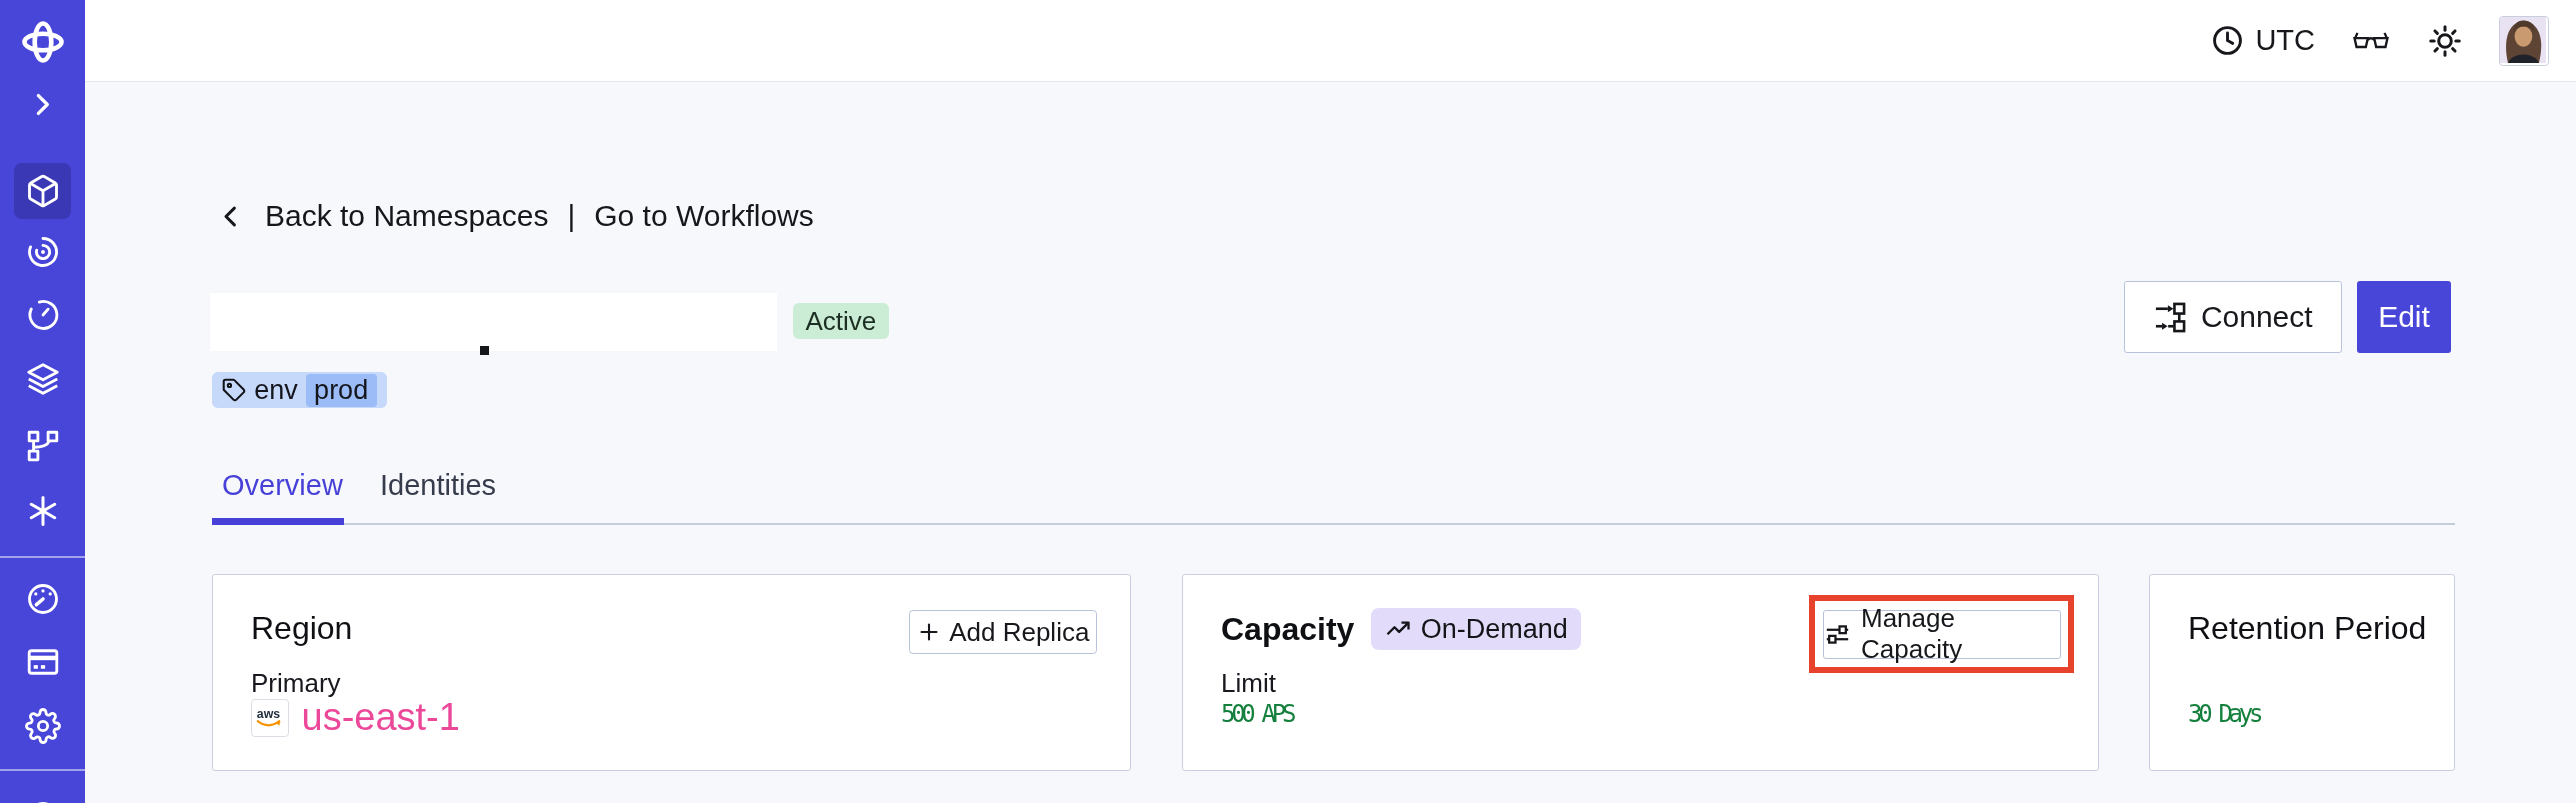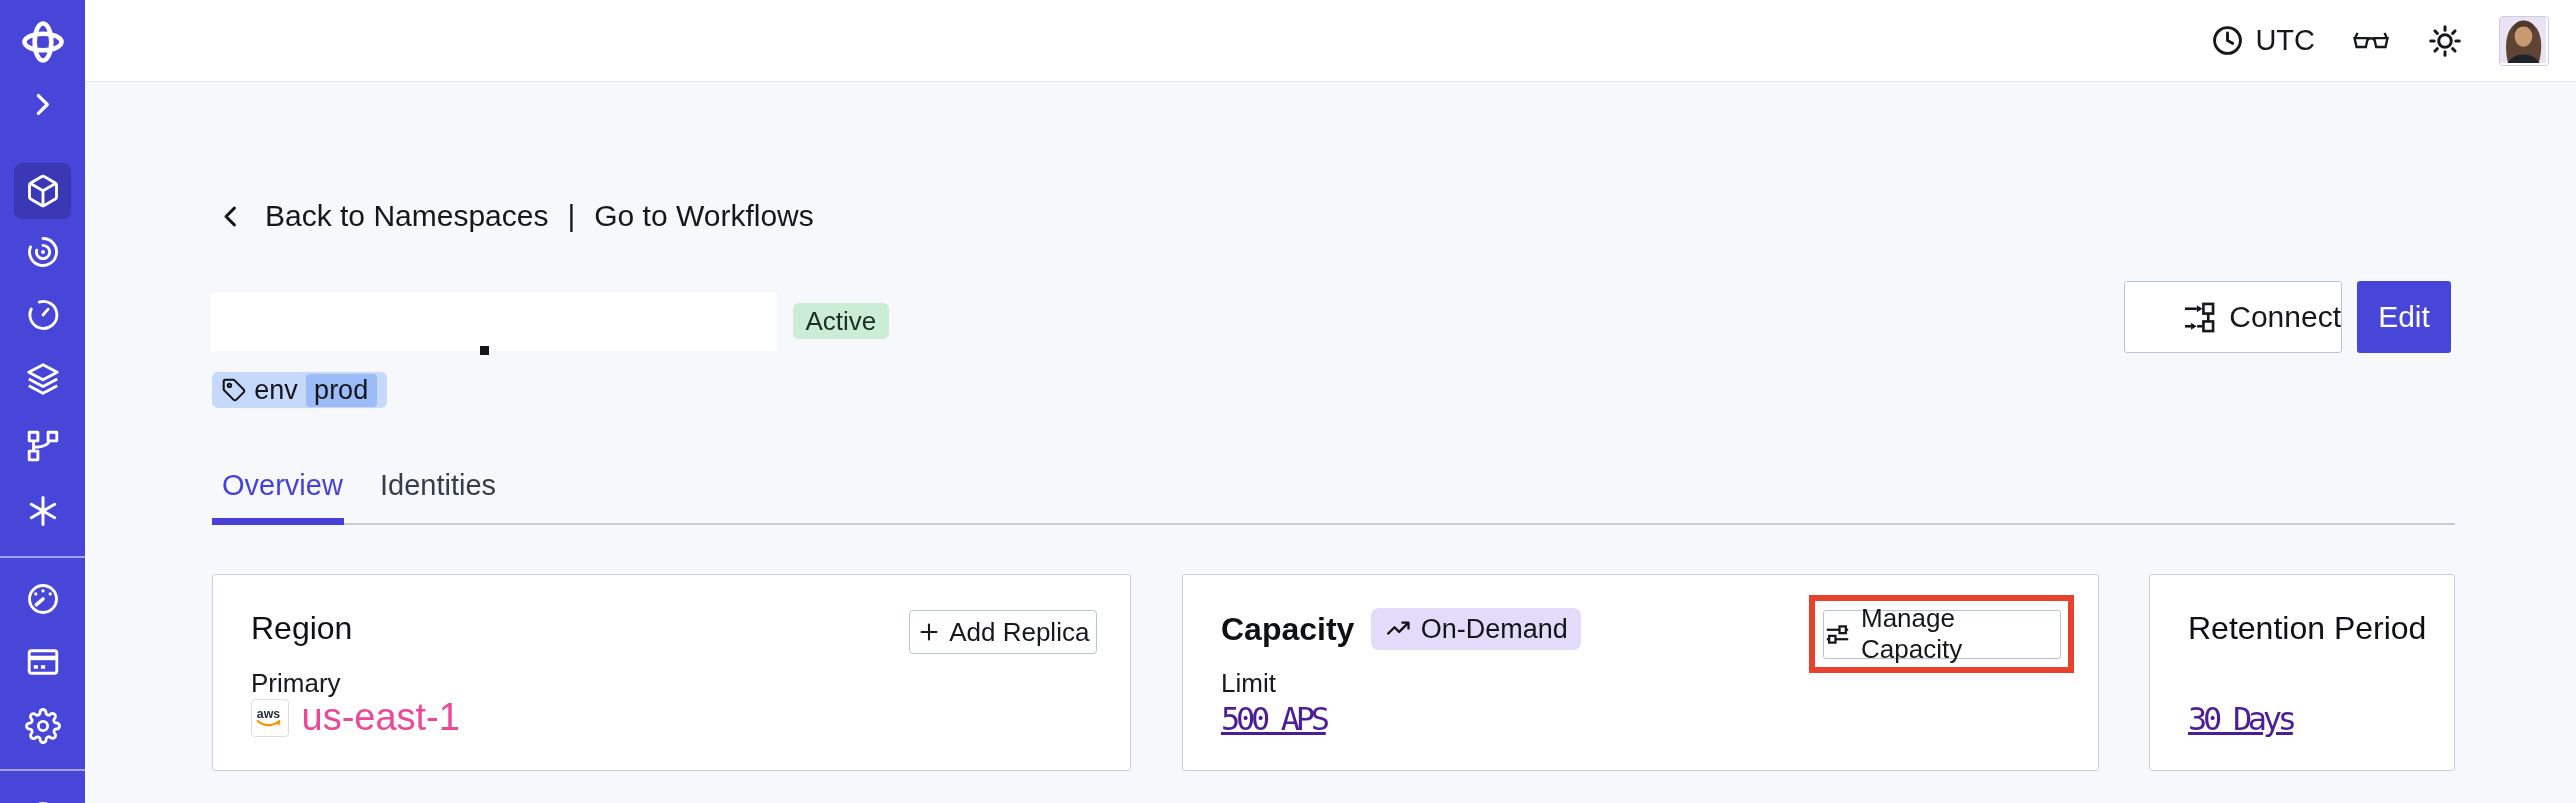--- a/index.html
+++ b/index.html
@@ -35,41 +35,41 @@
     background:#cbedd5; color:#1d2e24; border-radius:5.8px; font-size:26px;
     display:flex; align-items:center; }
   .tag-chip { position:absolute; left:212px; top:372px; height:36px; padding:0 10.5px 0 8.6px;
     background:#c6d9fb; border-radius:5.8px; display:flex; align-items:center; gap:7.7px;
     font-size:27px; color:#14161c; cursor:pointer; }
   .tag-chip .val { background:#9bbcf6; border-radius:3.8px; padding:1px 8.6px; }
 
   .btn { display:flex; align-items:center; justify-content:center; gap:12.5px; cursor:pointer;
     border-radius:2.9px; font-size:30px; font-weight:500; color:#17181c; }
   .btn-outline { background:#fff; border:1.9px solid #b7c2db; }
-  .btn-connect { position:absolute; left:2124px; top:281px; width:218px; height:72px;justify-content:flex-end; }
+  .btn-connect { position:absolute; left:2124px; top:281px; width:218px; height:72px; }
   .btn-edit { position:absolute; left:2357px; top:281px; width:94px; height:72px;
     background:#4845d9; color:#ffffff; border-radius:2.9px; }
 
   
   .tab { position:absolute; top:469px; font-size:29px; font-weight:500; cursor:pointer; }
   .tab-overview { left:222px; color:#4741d8; }
   .tab-identities { left:380px; color:#363c4c; }
   .tabs-line { position:absolute; left:212px; top:523px; width:2243px; height:1.9px; background:#c7ccda; }
   .tabs-active-bar { position:absolute; left:212px; top:518px; width:132px; height:6.7px; background:#4741d8; }
 
   
   .card { position:absolute; top:574px; height:197px; background:#fff;
     border:1.9px solid #c9cfe0; border-radius:2.9px; }
   .card-region    { left:212px;  width:919px; }
   .card-capacity  { left:1182px; width:917px; }
   .card-retention { left:2149px; width:306px; }
   .card-title { position:absolute; left:38px; top:35px; font-size:32px; font-weight:400; color:#0f1014; }
   .card-label { position:absolute; left:38px; top:93px; font-size:26px; color:#17191f; }
   .mono-val { position:absolute; left:38px; top:125px; font-family:"DejaVu Sans Mono", monospace;
-    font-size:32px; letter-spacing:-4.3px; color:#4c1d95;text-decoration:underline; }
+    font-size:24px; letter-spacing:-4.3px; color:#15803d; }
 
   .btn-add-replica { position:absolute; left:696px; top:35px; width:188px; height:44px;
     font-size:26px; gap:8.6px; border-radius:3.8px; }
   .region-row { position:absolute; left:38px; top:121px; display:flex; align-items:center; gap:12.5px; }
   .aws-badge { width:38px; height:38px; background:#fff; border:1.9px solid #dadde4; border-radius:3.8px;
     display:flex; align-items:center; }
   .region-value { font-size:38px; color:#ec4899; }
 
   .cap-title-row { position:absolute; left:38px; top:33px; display:flex; align-items:center; gap:16.3px; }
   .cap-title-row .t { font-size:32px; font-weight:600; color:#0f1014; }

